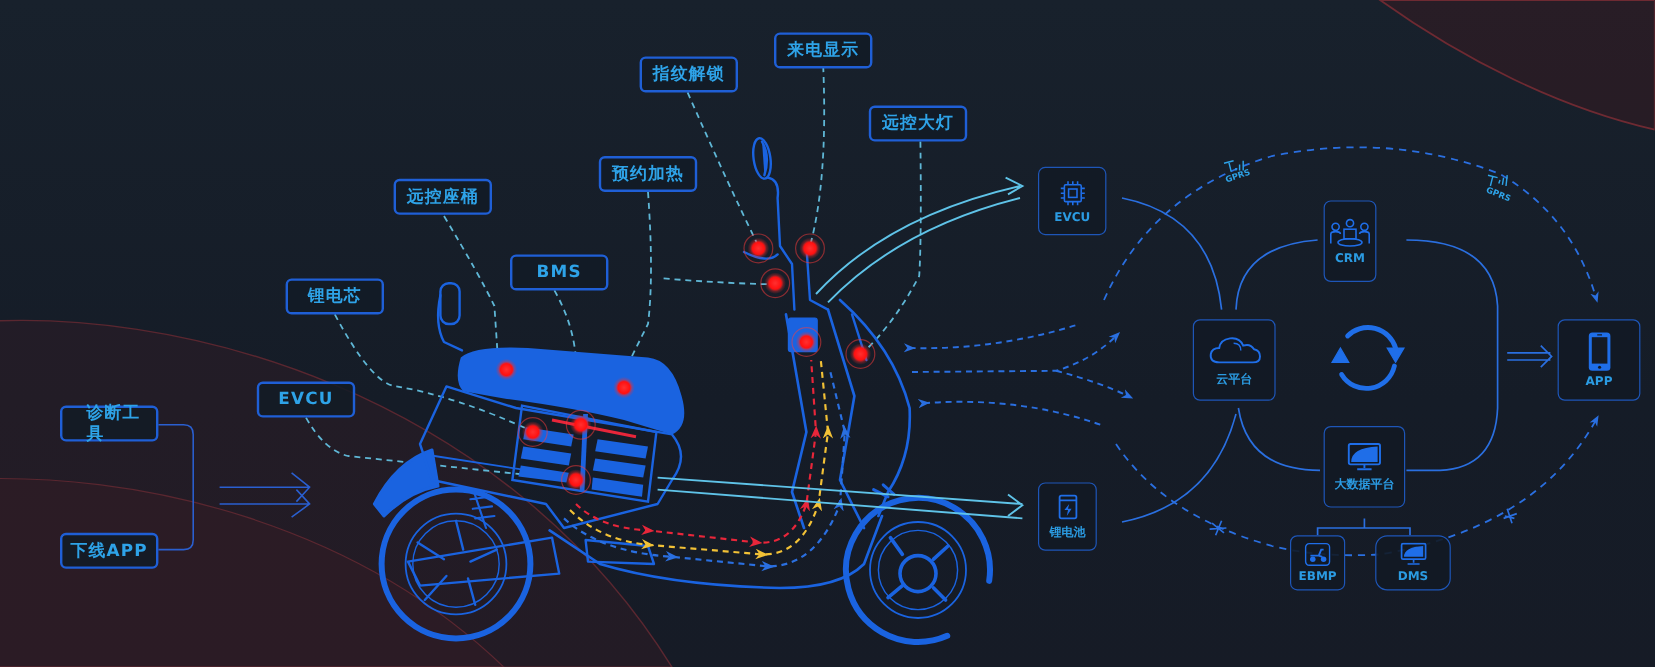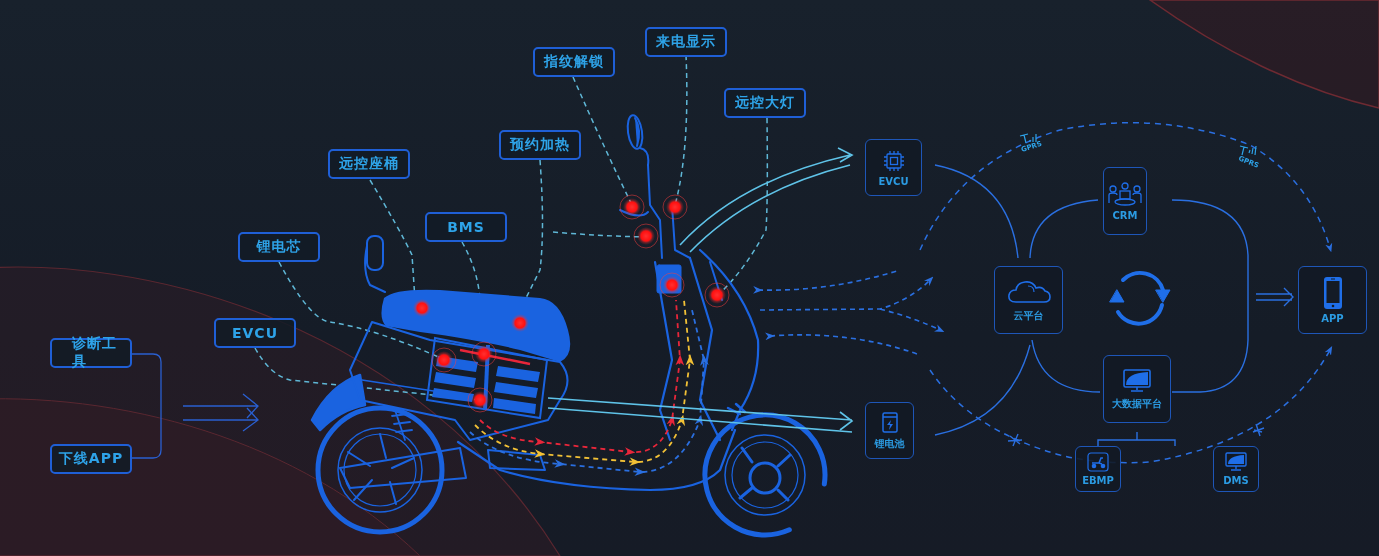--- a/index.html
+++ b/index.html
@@ -263,21 +263,21 @@
   <div class="node" style="left:1075px;top:446px;width:46px;height:46px;">
     <svg class="ic" width="22" height="20" viewBox="0 0 22 20">
       <rect x="1" y="1" width="20" height="18" rx="3" stroke="#1f6ee8" stroke-width="1.2" fill="none"></rect>
       <circle cx="7" cy="14" r="2.3" fill="#1f6ee8"></circle>
         <circle cx="16" cy="14" r="2.3" fill="#1f6ee8"></circle>
       <path d="M5,11 L12,11 L14,6 L16,6 M12,11 L15,12" stroke="#1f6ee8" stroke-width="1.6" fill="none"></path>
     </svg>
     <span>EBMP</span>
   </div>
 
-  <div class="node" style="left:1213px;top:446px;width:46px;height:46px;">
+  <div class="node" style="left:1146px;top:446px;width:63px;height:46px;border-radius:10px;">
     <svg class="ic" width="24" height="20" viewBox="0 0 24 20">
       <rect x="2" y="1" width="20" height="13" rx="1.2" stroke="#1f6ee8" stroke-width="1.4" fill="none"></rect>
       <path d="M4,12 Q4,4 20,3 L20,12 Z" fill="#1f6ee8"></path>
       <path d="M12,14V17M7,18H17" stroke="#1f6ee8" stroke-width="1.4"></path>
     </svg>
     <span>DMS</span>
   </div>
 
   <div class="node" style="left:1298px;top:266px;width:69px;height:68px;">
     <svg class="ic" width="22" height="34" viewBox="0 0 22 34">

